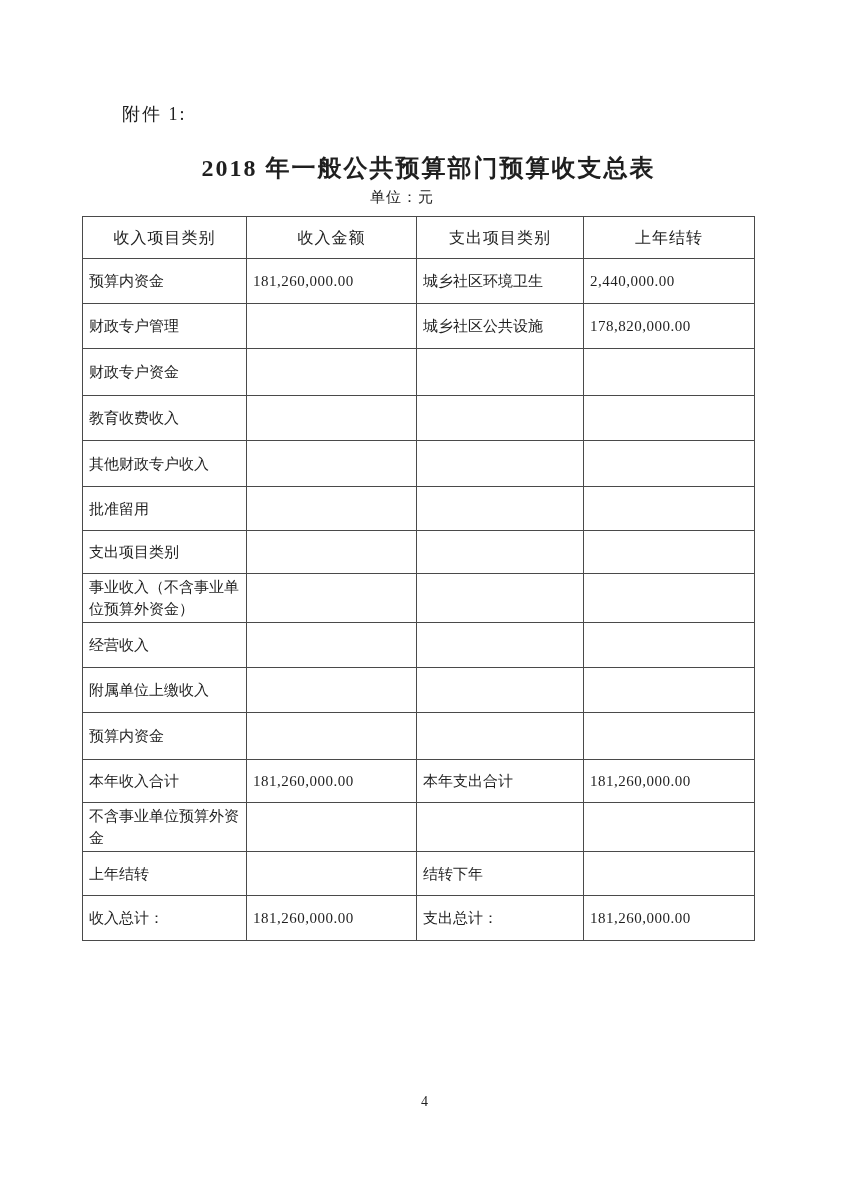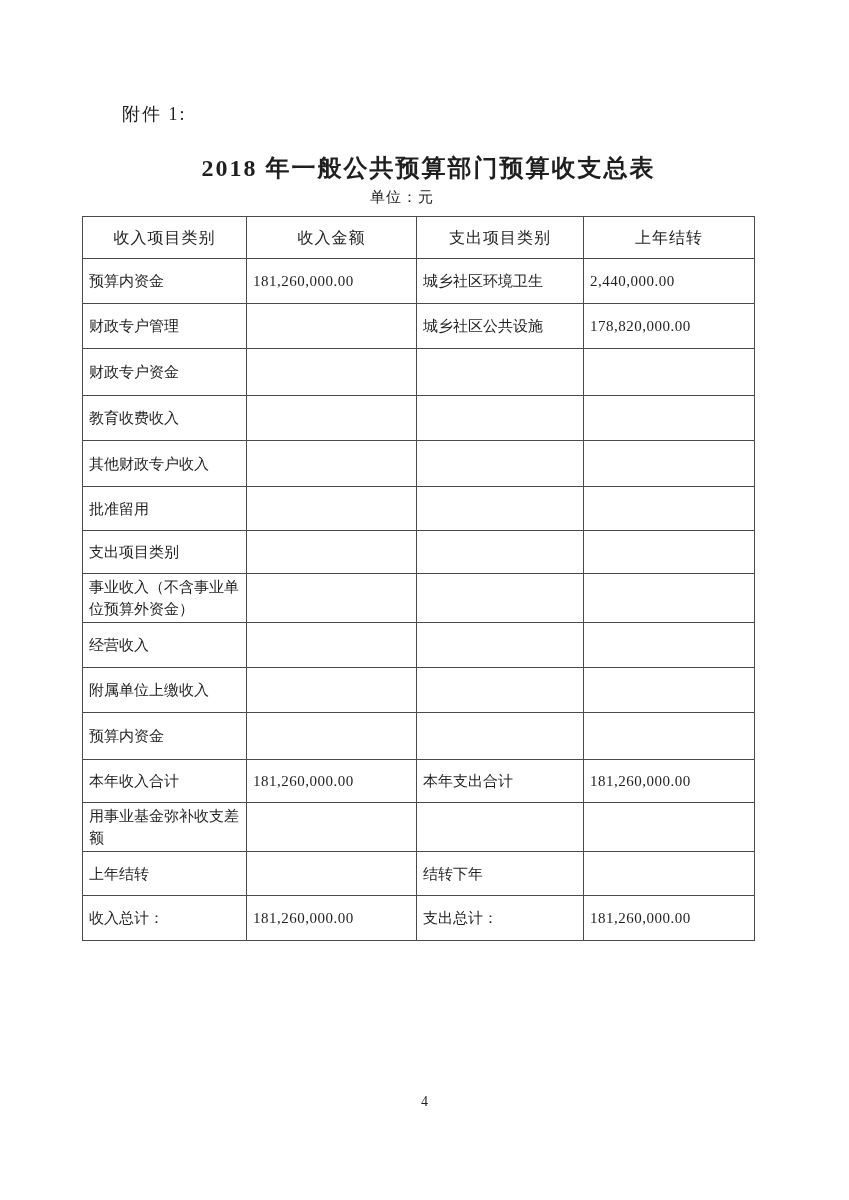--- a/index.html
+++ b/index.html
@@ -137,21 +137,21 @@
         <td class="lbl"></td>
         <td class="amt"></td>
       </tr>
       <tr style="height:43px">
         <td class="lbl ind2 b">本年收入合计</td>
         <td class="amt">181,260,000.00</td>
         <td class="lbl ind3 b">本年支出合计</td>
         <td class="amt">181,260,000.00</td>
       </tr>
       <tr style="height:48px">
-        <td class="lbl">用事业基金弥补收支差额</td>
+        <td class="lbl">不含事业单位预算外资金</td>
         <td class="amt"></td>
         <td class="lbl"></td>
         <td class="amt"></td>
       </tr>
       <tr style="height:44px">
         <td class="lbl">上年结转</td>
         <td class="amt"></td>
         <td class="lbl ind2">结转下年</td>
         <td class="amt"></td>
       </tr>

